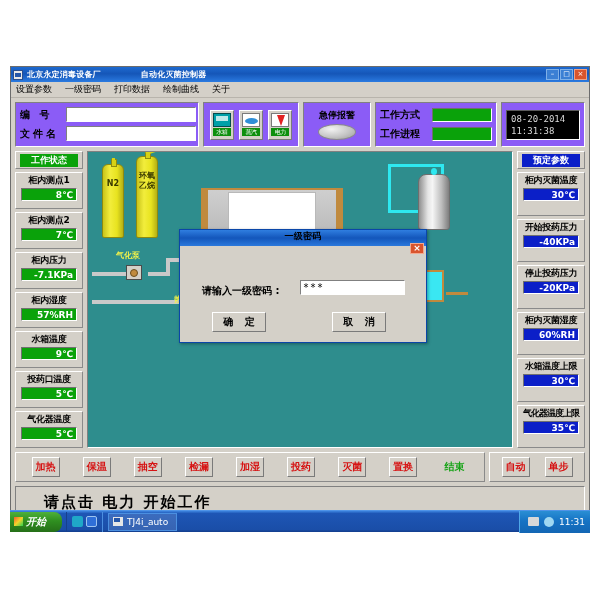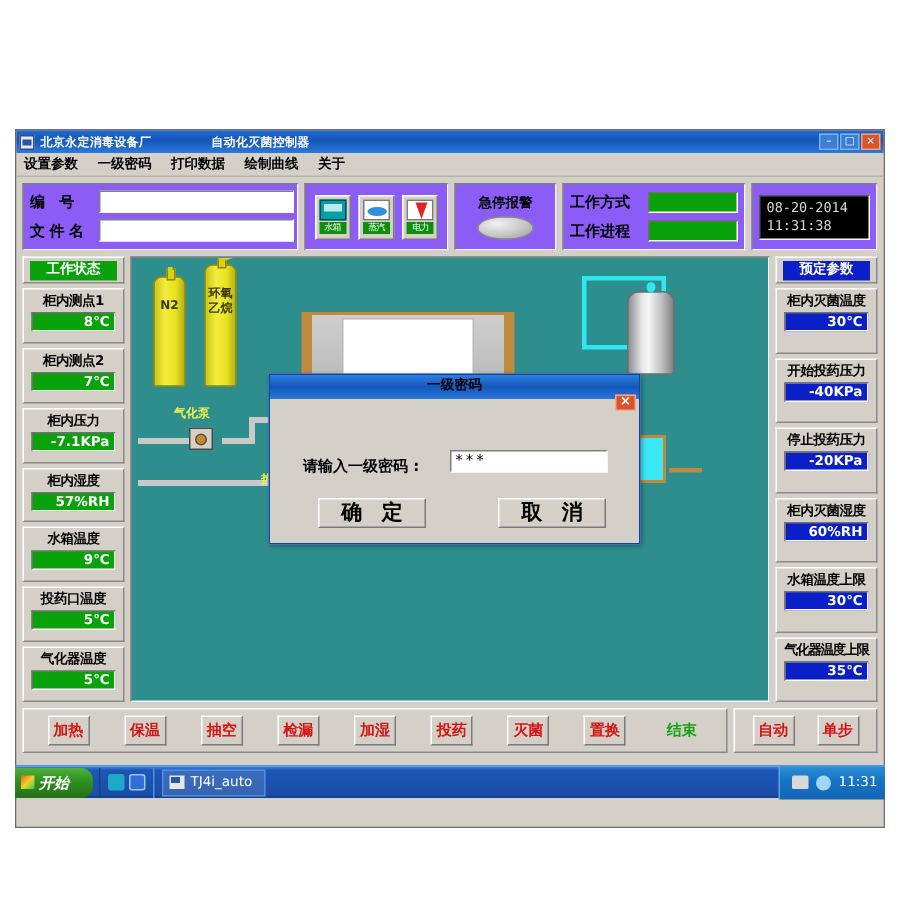--- a/index.html
+++ b/index.html
@@ -12,21 +12,21 @@
   }
   #root {
     position: relative;
     width: 600px; height: 600px;
     background: #ffffff;
   }
 
   
   #app-window {
     position: absolute;
-    left: 10px; top: 86px;
+    left: 10px; top: 66px;
     width: 580px; height: 466px;
     background: #d4d0c8;
     border: 1px solid #6c6c6c;
   }
 
   
   #titlebar {
     height: 15px;
     background: linear-gradient(to bottom,#1e6ad0 0%,#1556b8 45%,#2a7ae0 100%);
     display: flex; align-items: center;
@@ -67,21 +67,21 @@
     height: 16px;
     background: #d4d0c8;
     display: flex; align-items: center;
     padding-left: 3px;
     border-bottom: 1px solid #b8b4ac;
   }
   .menu-item {
     font-size: 9px; color: #000;
     padding: 0 11px 0 2px;
     white-space: nowrap;
-    font-weight: bold;
+    font-weight: normal;
   }
 
   
   #client {
     position: absolute;
     left: 0; top: 31px;
     width: 578px; height: 433px;
     background: #d4d0c8;
     padding: 4px;
   }
@@ -418,25 +418,25 @@
     background:#fff;
     border:1px solid #808080; border-right-color:#fff;border-bottom-color:#fff;
     font-size:10px; color:#000;
     padding: 0 2px;
     font-family:"DejaVu Sans Mono","Liberation Mono",monospace;
     letter-spacing:1px;
     line-height:14px;
   }
   .dlg-btn {
     position:absolute;
-    width: 72px; height: 20px;
+    width: 54px; height: 20px;
     background:#d4d0c8;
     border:1px solid #ffffff;
     border-right-color:#7a7a7a;border-bottom-color:#7a7a7a;
-    font-size:14px; font-weight:bold; color:#000;
+    font-size:10px; font-weight:bold; color:#000;
     display:flex;align-items:center;justify-content:center;
     letter-spacing: 4px;
     text-indent: 4px;
   }
   #dlg-ok     { left: 32px;  top: 66px; }
   #dlg-cancel { left: 152px; top: 66px; }
 
   
   #taskbar {
     position:absolute;
@@ -723,20 +723,23 @@
           <div class="act-btn red">灭菌</div>
           <div class="act-btn red">置换</div>
           <div class="act-btn green flat">结束</div>
         </div>
         <div id="act-mode" class="act-group">
           <div class="act-btn red">自动</div>
           <div class="act-btn red">单步</div>
         </div>
       </div>
 
+      <div id="statusline">
+        <span>请点击  电力  开始工作</span>
+      </div>
     </div>
 
     <div id="dialog">
       <div id="dlg-title">
         <span class="tb-ico"></span>
         <span class="tb-text">一级密码</span>
         <span class="dlg-close">×</span>
       </div>
       <div id="dlg-body">
         <span class="dlg-prompt">请输入一级密码 :</span>

